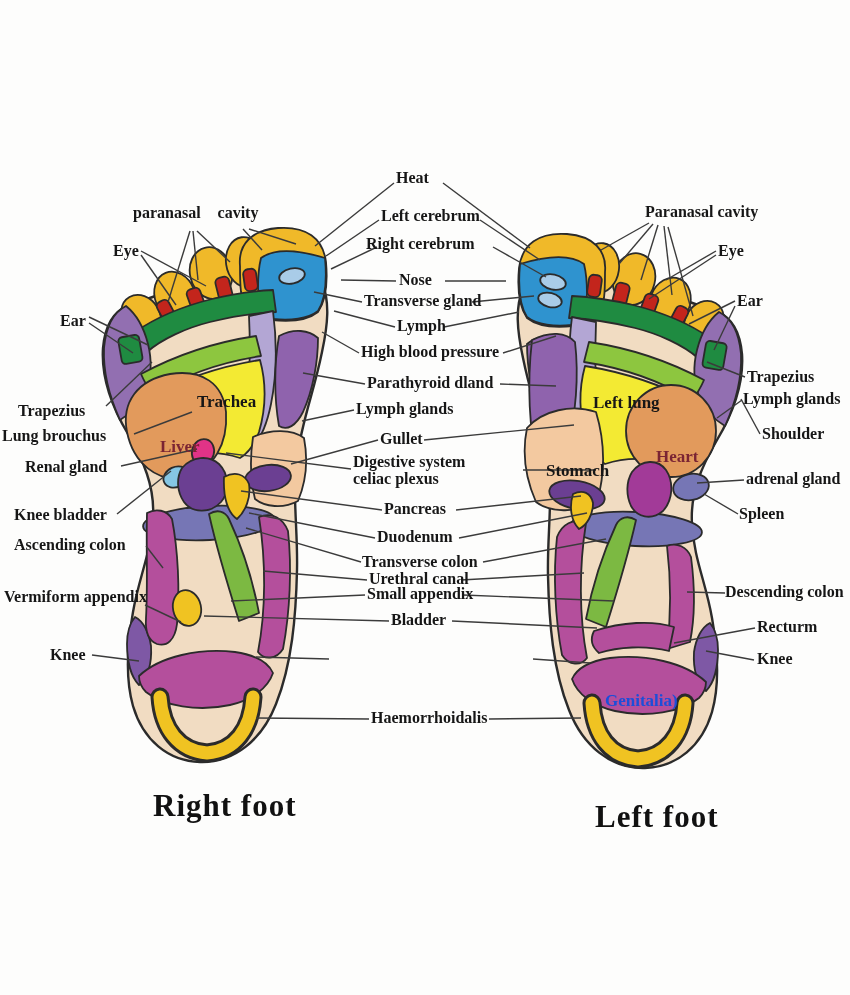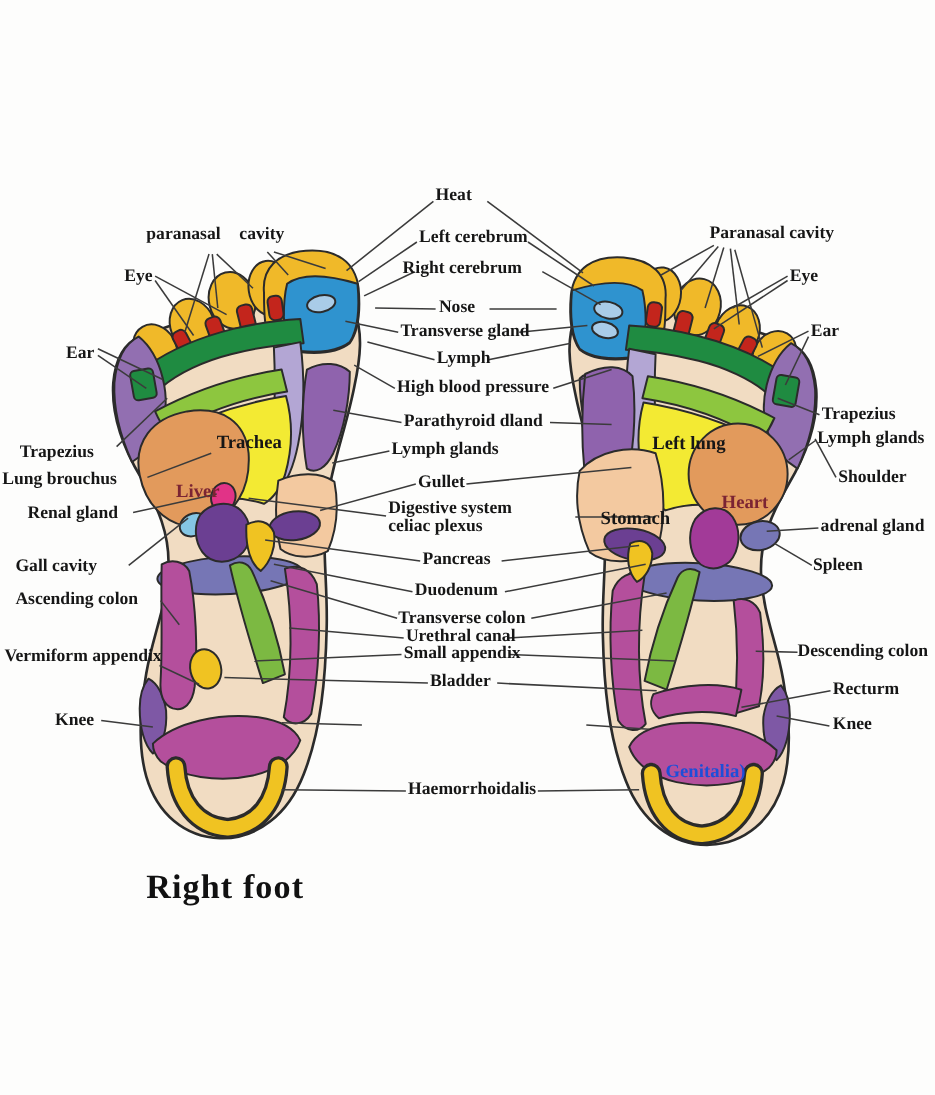--- a/index.html
+++ b/index.html
@@ -4,21 +4,21 @@
 <style>
   html,body{margin:0;padding:0;background:#ffffff;}
   #stage{position:relative;width:850px;height:995px;background:#fdfdfc;overflow:hidden;
          font-family:"Liberation Serif",serif;}
   #art{position:absolute;left:0;top:0;}
   .lbl{position:absolute;font:700 16px/1.1 "Liberation Serif",serif;color:#161616;white-space:nowrap;}
   .lbl.sp{word-spacing:13px;}
   .zl{position:absolute;font:700 17px/1.1 "Liberation Serif",serif;color:#161616;white-space:nowrap;margin-top:24px;}
   .zl.maroon{color:#7b2433;}
   .zl.plum{color:#1d4ed8;}
-  .caption{position:absolute;font:700 31px/1.1 "Liberation Serif",serif;color:#111;white-space:nowrap;letter-spacing:1px;}
+  .caption{position:absolute;font:700 31px/1.1 "Liberation Serif",serif;color:#111;white-space:nowrap;letter-spacing:1px;margin-left:20px;}
 </style>
 </head>
 <body>
 
 <div id="stage">
 
 <svg id="art" width="850" height="995" viewBox="0 0 850 995">
   <defs>
     <g id="footbase" stroke="#2b2b2b" stroke-width="1.8" stroke-linejoin="round">
 
@@ -173,21 +173,21 @@
     <line x1="754" y1="660" x2="706" y2="651"></line>
   </g>
 </svg>
 
 <div class="lbl sp" style="left:133px;top:204px">paranasal cavity</div>
 <div class="lbl" style="left:113px;top:242px">Eye</div>
 <div class="lbl" style="left:60px;top:312px">Ear</div>
 <div class="lbl" style="left:18px;top:402px">Trapezius</div>
 <div class="lbl" style="left:2px;top:427px">Lung brouchus</div>
 <div class="lbl" style="left:25px;top:458px">Renal gland</div>
-<div class="lbl" style="left:14px;top:506px">Gall cavity</div>
+<div class="lbl" style="left:14px;top:506px">Knee bladder</div>
 <div class="lbl" style="left:14px;top:536px">Ascending colon</div>
 <div class="lbl" style="left:4px;top:588px">Vermiform appendix</div>
 <div class="lbl" style="left:50px;top:646px">Knee</div>
 
 <div class="lbl" style="left:396px;top:169px">Heat</div>
 <div class="lbl" style="left:381px;top:207px">Left cerebrum</div>
 <div class="lbl" style="left:366px;top:235px">Right cerebrum</div>
 <div class="lbl" style="left:399px;top:271px">Nose</div>
 <div class="lbl" style="left:364px;top:292px">Transverse gland</div>
 <div class="lbl" style="left:397px;top:317px">Lymph</div>
@@ -218,14 +218,15 @@
 <div class="lbl" style="left:757px;top:650px">Knee</div>
 
 <div class="zl" style="left:197px;top:369px">Trachea</div>
 <div class="zl maroon" style="left:160px;top:414px">Liver</div>
 <div class="zl" style="left:593px;top:370px">Left lung</div>
 <div class="zl" style="left:546px;top:438px">Stomach</div>
 <div class="zl maroon" style="left:656px;top:424px">Heart</div>
 <div class="zl plum" style="left:605px;top:668px">Genitalia)</div>
 
 <div class="caption" style="left:133px;top:789px">Right foot</div>
+<div class="caption" style="left:575px;top:800px">Left foot</div>
 
 </div>
 
 </body></html>

